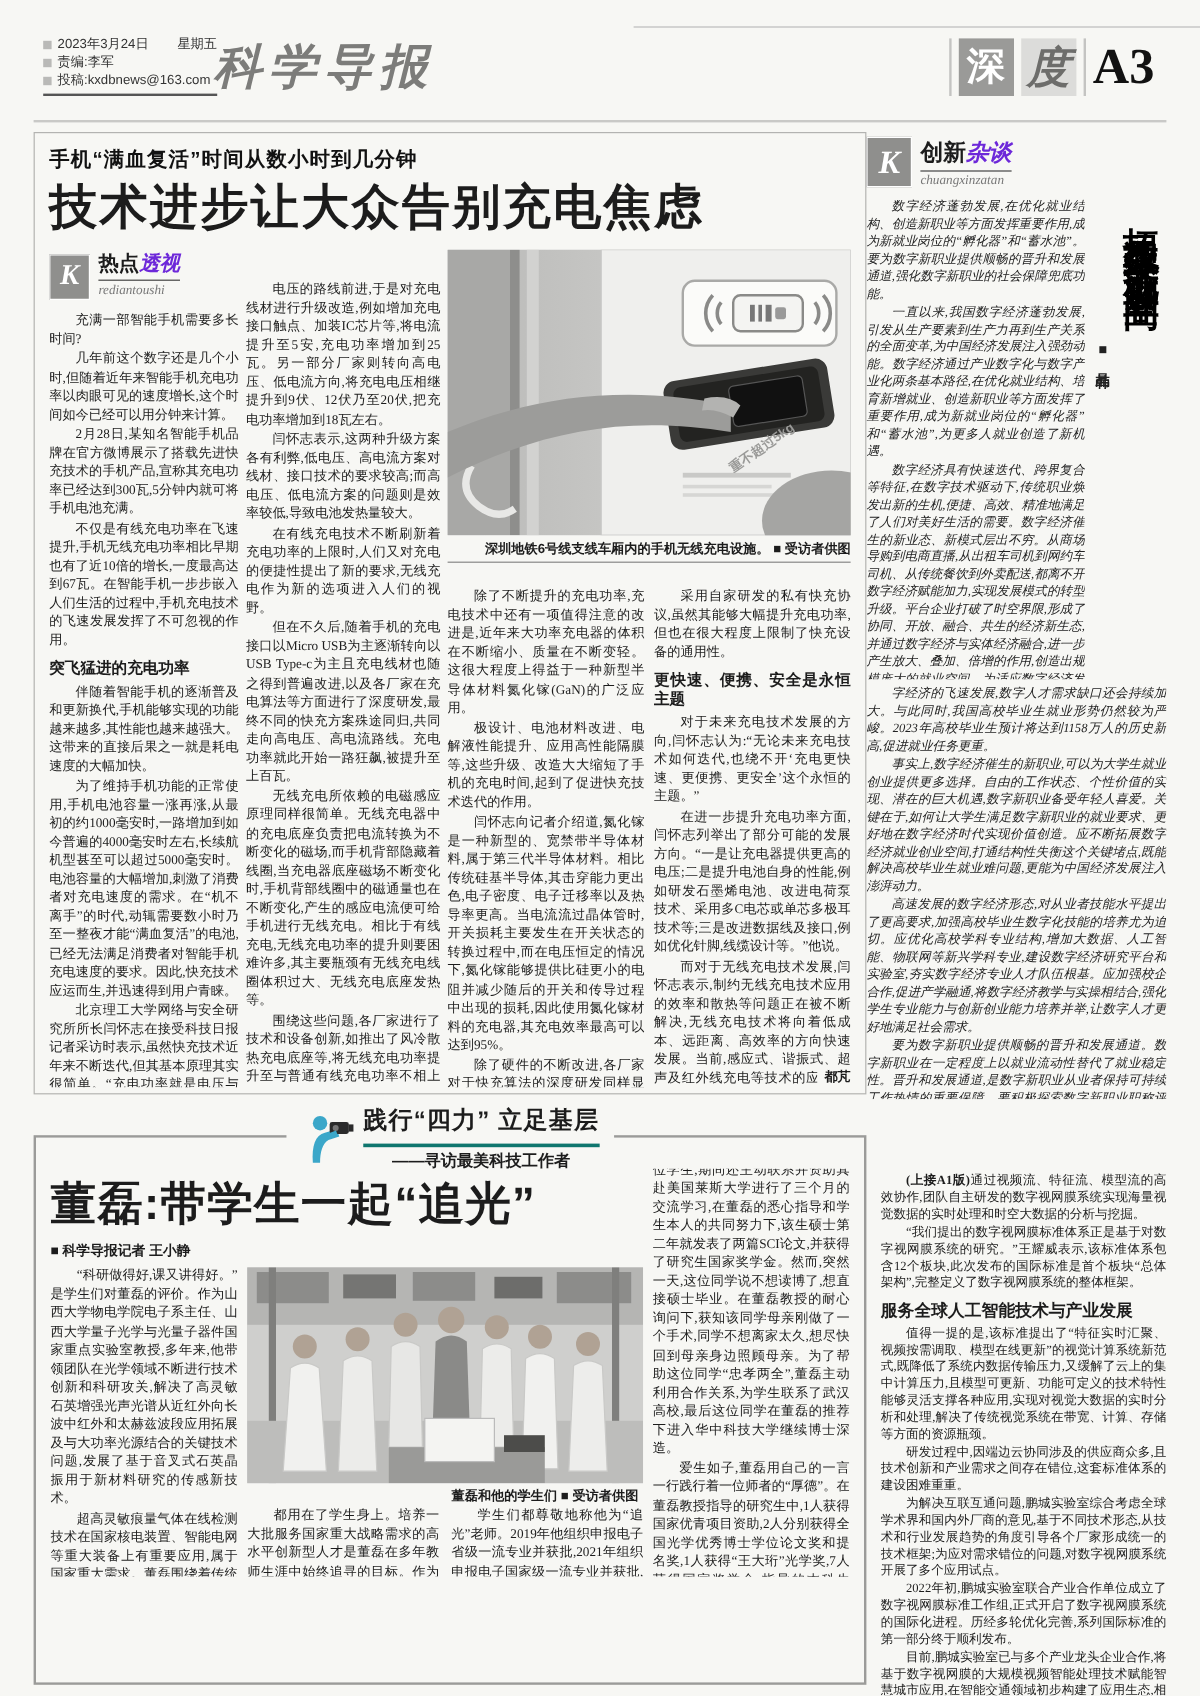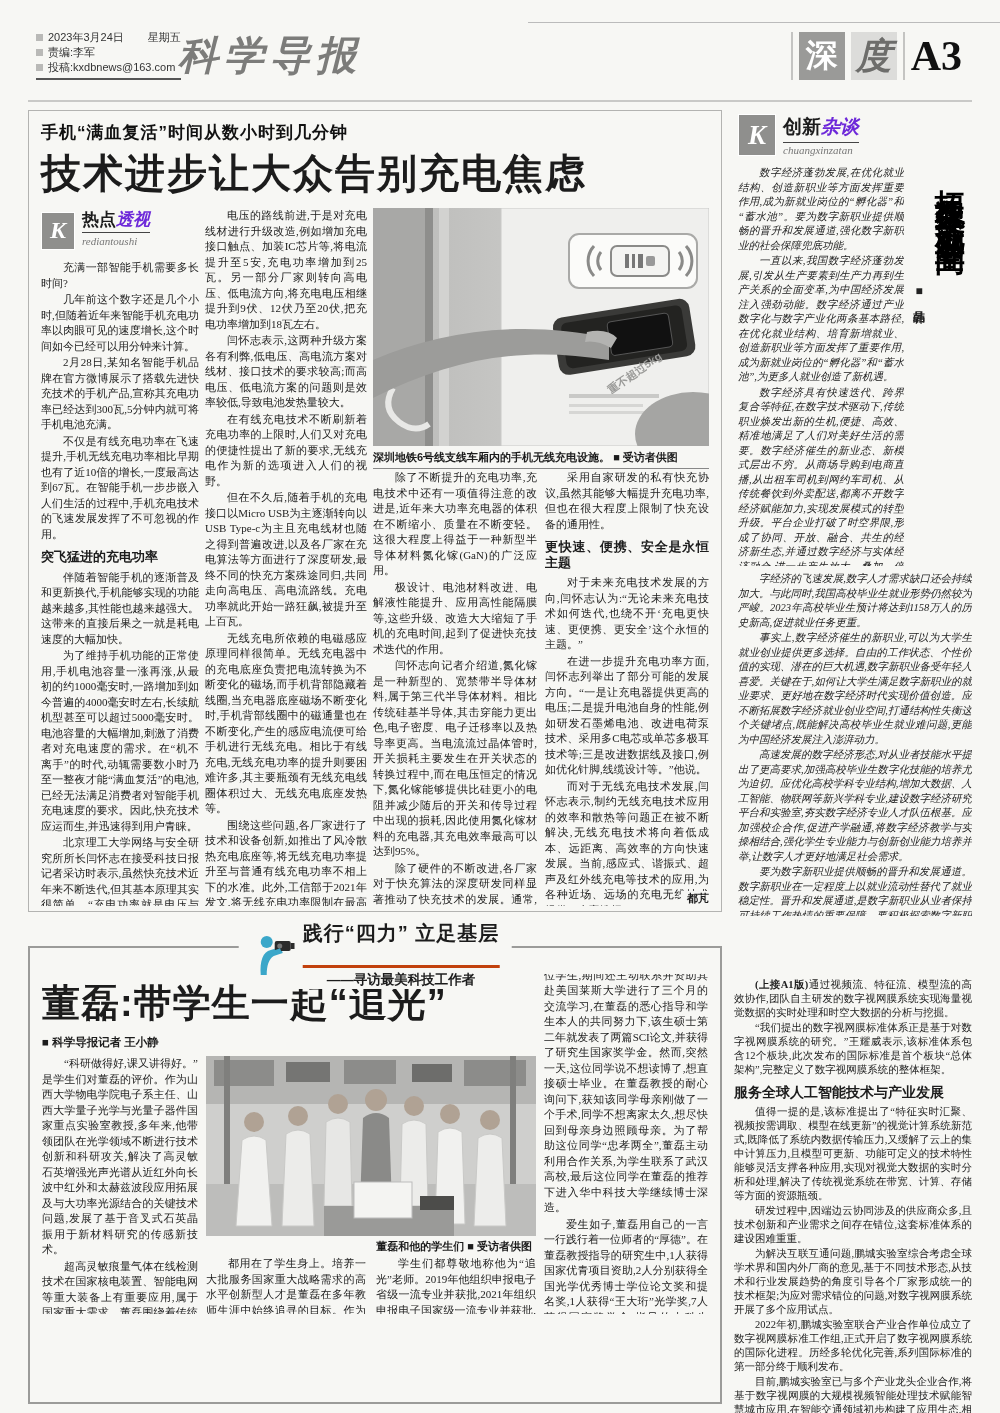--- a/index.html
+++ b/index.html
@@ -24,33 +24,33 @@
   .depth2 { width:46px; height:48px; background:#dcdcda; color:#6d6d6b; font-size:36px; font-weight:bold;
     font-style:italic; display:flex; align-items:center; justify-content:center; }
   .pageno { font-size:42px; font-weight:bold; color:#111; font-family:"Liberation Serif",serif; }
 
   
   .para { text-indent:2em; text-align:justify; margin-bottom:1px; }
   .colhead { text-indent:0; font-weight:bold; font-size:13px; margin:7px 0 5px;
     font-family:"Liberation Sans","DejaVu Sans",sans-serif; }
 
   
-  .main-row { display:flex; gap:16px; margin-top:8px; height:806px; }
+  .main-row { display:flex; gap:0; margin-top:8px; height:806px; }
   .main-box { width:694px; height:802px; border:1px solid #b3b3b1; padding:8px 12px 10px; overflow:hidden; }
   .kicker { font-size:17px; font-weight:600; letter-spacing:1px; color:#111;
     font-family:"Liberation Sans",sans-serif; margin:2px 0 4px; }
   .main-title { font-size:40px; font-weight:bold; letter-spacing:2px; line-height:50px; margin-bottom:10px;
     font-family:"Liberation Sans","DejaVu Sans",sans-serif; }
   .main-body { display:flex; gap:6px; height:698px; overflow:hidden; }
   .mcol { font-size:11px; line-height:15.5px; overflow:hidden; }
-  .mcol1 { width:158px; } .mcol2 { width:162px; }
+  .mcol1 { width:158px; } .mcol2 { width:162px;margin-top:26px; }
   .mcol3area { width:336px; display:flex; flex-direction:column; }
   .photo1 { width:100%; height:238px; background:#c7c7c5; }
-  .photo-cap { font-size:11px; font-weight:bold; text-align:left; padding:4px 0 3px;
-    border-bottom:1px solid #888; margin-bottom:1px;
+  .photo-cap { font-size:11px; font-weight:bold; text-align:right; padding:4px 0 3px;
+    border-bottom:1px solid #888; margin-bottom:21px;
     font-family:"Liberation Sans",sans-serif; }
   .subcols { display:flex; gap:8px; flex:1; overflow:hidden; }
   .subcol { width:164px; font-size:11px; line-height:15.5px; overflow:hidden; position:relative; }
   .author-sig { position:absolute; right:0; bottom:0; background:#f7f7f4; font-weight:bold; padding-left:6px; }
 
   
   .kbadge { display:flex; gap:7px; margin:4px 0 10px; align-items:flex-start; }
   .kbox { width:34px; height:38px; background:#8f8f8d; color:#fff; display:flex; align-items:center;
     justify-content:center; font-size:24px; font-weight:bold; font-style:italic; flex:0 0 auto;
     box-shadow:inset 0 0 0 1px #fff, inset 0 0 0 2px #8f8f8d; }
@@ -72,22 +72,22 @@
   .vtitle { writing-mode:vertical-rl; font-size:30px; font-weight:bold; letter-spacing:5px;
     font-family:"Liberation Serif",serif; color:#000; }
   .innov-wide { flex:1; overflow:hidden; margin-top:6px; }
 
   
   .bottom-row { display:flex; gap:12px; height:497px; position:relative; }
   .feature-box { width:694px; height:458px; margin-top:30px; border:2px solid #9b9b99; position:relative;
     padding:26px 12px 8px; }
   .fbadge { position:absolute; top:-28px; left:50%; transform:translateX(-50%); background:#f7f7f4;
     display:flex; gap:8px; padding:0 12px; align-items:center; }
-  .fbadge-t1 { font-size:20px; font-weight:bold; letter-spacing:1px; border-bottom:3px solid #c2410c;
-    padding-bottom:18px; font-family:"Liberation Sans",sans-serif; white-space:nowrap; }
+  .fbadge-t1 { font-size:20px; font-weight:bold; letter-spacing:1px; border-bottom:3px solid #0f766e;
+    padding-bottom:6px; font-family:"Liberation Sans",sans-serif; white-space:nowrap; }
   .fbadge-t2 { font-size:13.5px; font-weight:bold; margin-top:3px; text-align:center;
     font-family:"Liberation Sans",sans-serif; }
   .f-title { font-size:38px; font-weight:bold; letter-spacing:1px; margin:4px 0 6px;
     font-family:"Liberation Sans","DejaVu Sans",sans-serif; }
   .f-byline { font-size:11.5px; font-weight:bold; margin-bottom:6px;
     font-family:"Liberation Sans",sans-serif; }
   .f-body { display:flex; gap:8px; height:340px; overflow:hidden; }
   .f-left { display:flex; gap:8px; width:494px; }
   .fcol1 { width:156px; font-size:11px; line-height:15.5px; overflow:hidden; }
   .f-mid { width:330px; display:flex; flex-direction:column; }

